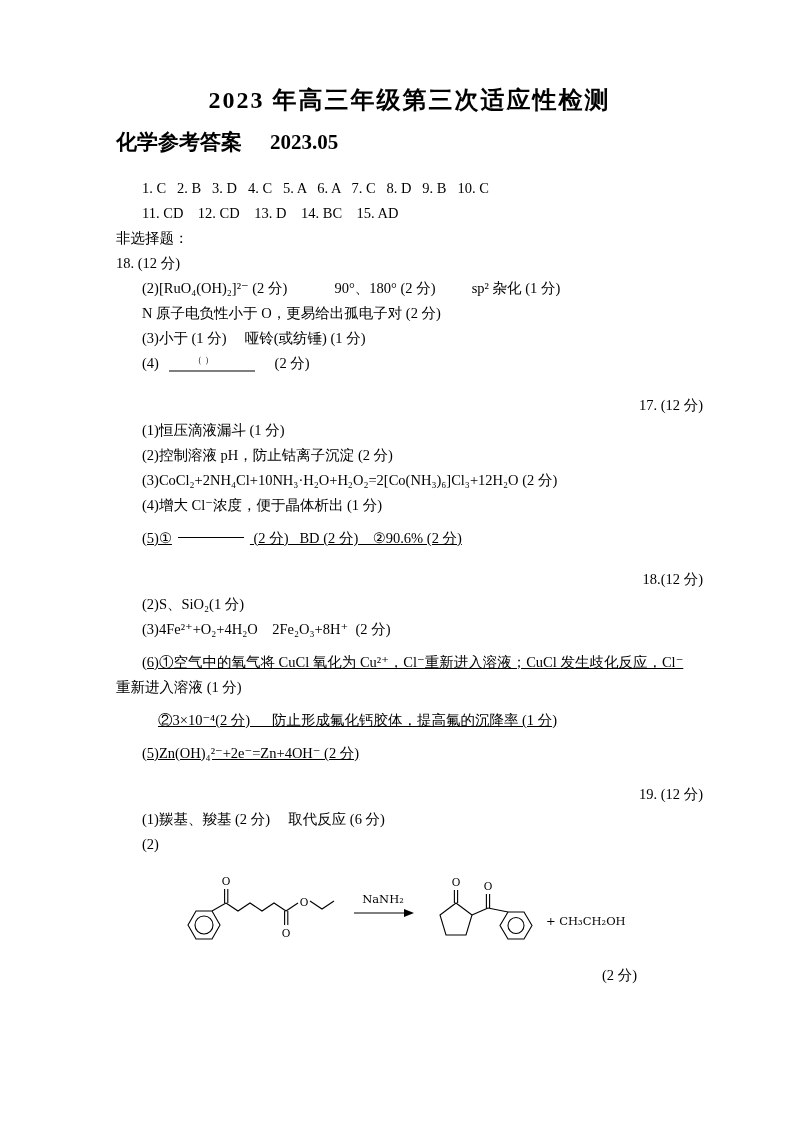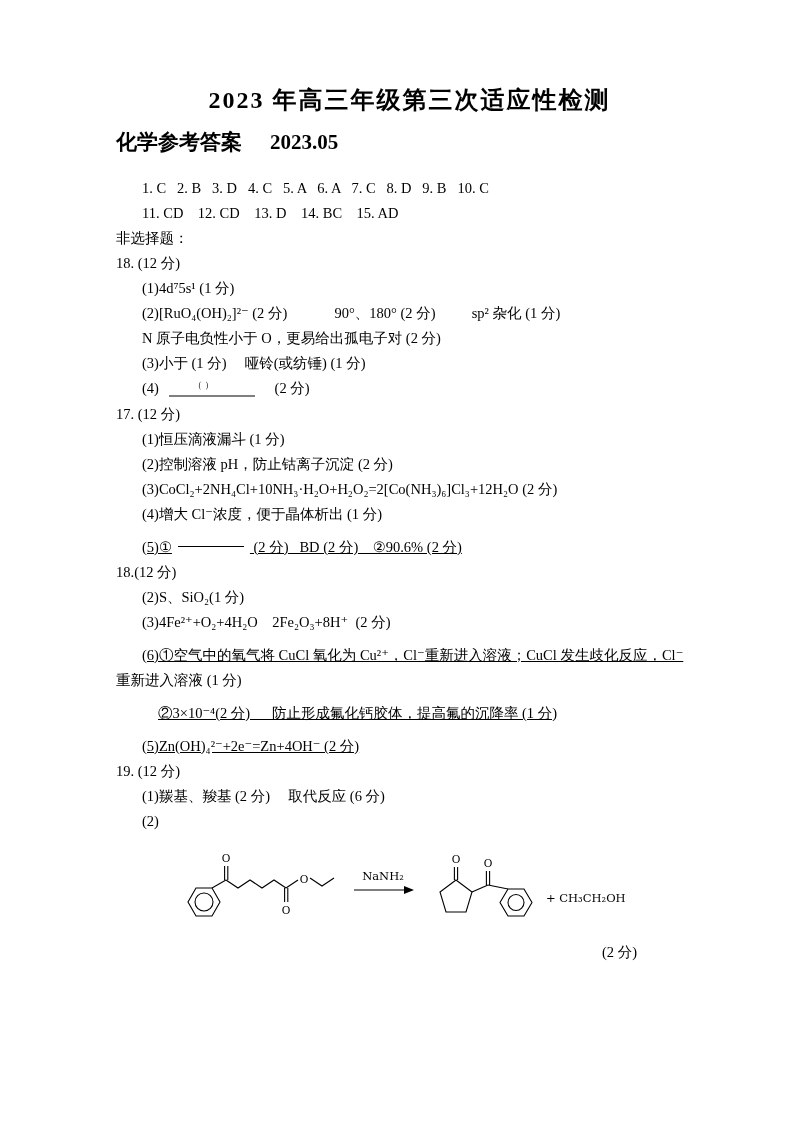--- a/index.html
+++ b/index.html
@@ -8,21 +8,21 @@
     font-family:"Liberation Serif","DejaVu Serif",serif;
     position:relative;overflow:hidden;box-sizing:border-box;
   }
   .inner{padding:84px 88px 0 116px;}
   h1{font-size:24px;text-align:center;margin:0 0 12px;font-weight:bold;letter-spacing:2px;}
   h2{font-size:21px;text-align:left;margin:0 0 20px;font-weight:bold;}
   h2 .date{margin-left:28px;letter-spacing:0;}
   .line{font-size:14.5px;line-height:25px;white-space:pre-wrap;}
   .ind{padding-left:26px;}
   .ind2{padding-left:42px;}
-  .mt{}
+  .mt{margin-top:16px;text-align:right;}
   .mt2{margin-top:8px;text-decoration:underline;}
   .blank{display:inline-block;width:66px;border-bottom:1.4px solid #000;height:1em;transform:translateY(-5px);margin:0 6px;}
   .orb{vertical-align:middle;margin:0 8px;}
   .orb line{stroke:#000;stroke-width:1.2px;}
   .orb text{fill:#000;font-size:9px;font-family:"DejaVu Serif",serif;}
   .rxn-wrap{padding-left:58px;margin-top:4px;}
   .rxn line,.rxn polyline,.rxn polygon,.rxn circle{stroke:#000;fill:none;stroke-width:1.1px;}
   .rxn polygon.ah{fill:#000;stroke:none;}
   .rxn text{fill:#000;stroke:none;font-size:10.5px;font-family:"DejaVu Serif",serif;text-anchor:middle;}
   .rxn text.lg{font-size:11.5px;}
@@ -36,21 +36,20 @@
   <div class="inner">
 
     <h1>2023 年高三年级第三次适应性检测</h1>
     <h2><span>化学参考答案</span><span class="date">2023.05</span></h2>
 
     <div class="line ind">1. C   2. B   3. D   4. C   5. A   6. A   7. C   8. D   9. B   10. C</div>
     <div class="line ind">11. CD    12. CD    13. D    14. BC    15. AD</div>
     <div class="line">非选择题：</div>
 
     <div class="line">18. (12 分)</div>
-    <div class="line ind">(1)4d⁷5s¹ (1 分)</div>
     <div class="line ind">(2)[RuO₄(OH)₂]²⁻ (2 分)             90°、180° (2 分)          sp² 杂化 (1 分)</div>
     <div class="line ind">N 原子电负性小于 O，更易给出孤电子对 (2 分)</div>
     <div class="line ind">(3)小于 (1 分)     哑铃(或纺锤) (1 分)</div>
     <div class="line ind"><span>(4)</span><svg class="orb" width="96" height="24" viewBox="0 0 96 24">
           <text x="26" y="10">（ ）</text>
           <line x1="2" y1="18" x2="88" y2="18"></line>
         </svg><span> (2 分)</span></div>
 
     <div class="line mt">17. (12 分)</div>
     <div class="line ind">(1)恒压滴液漏斗 (1 分)</div>

